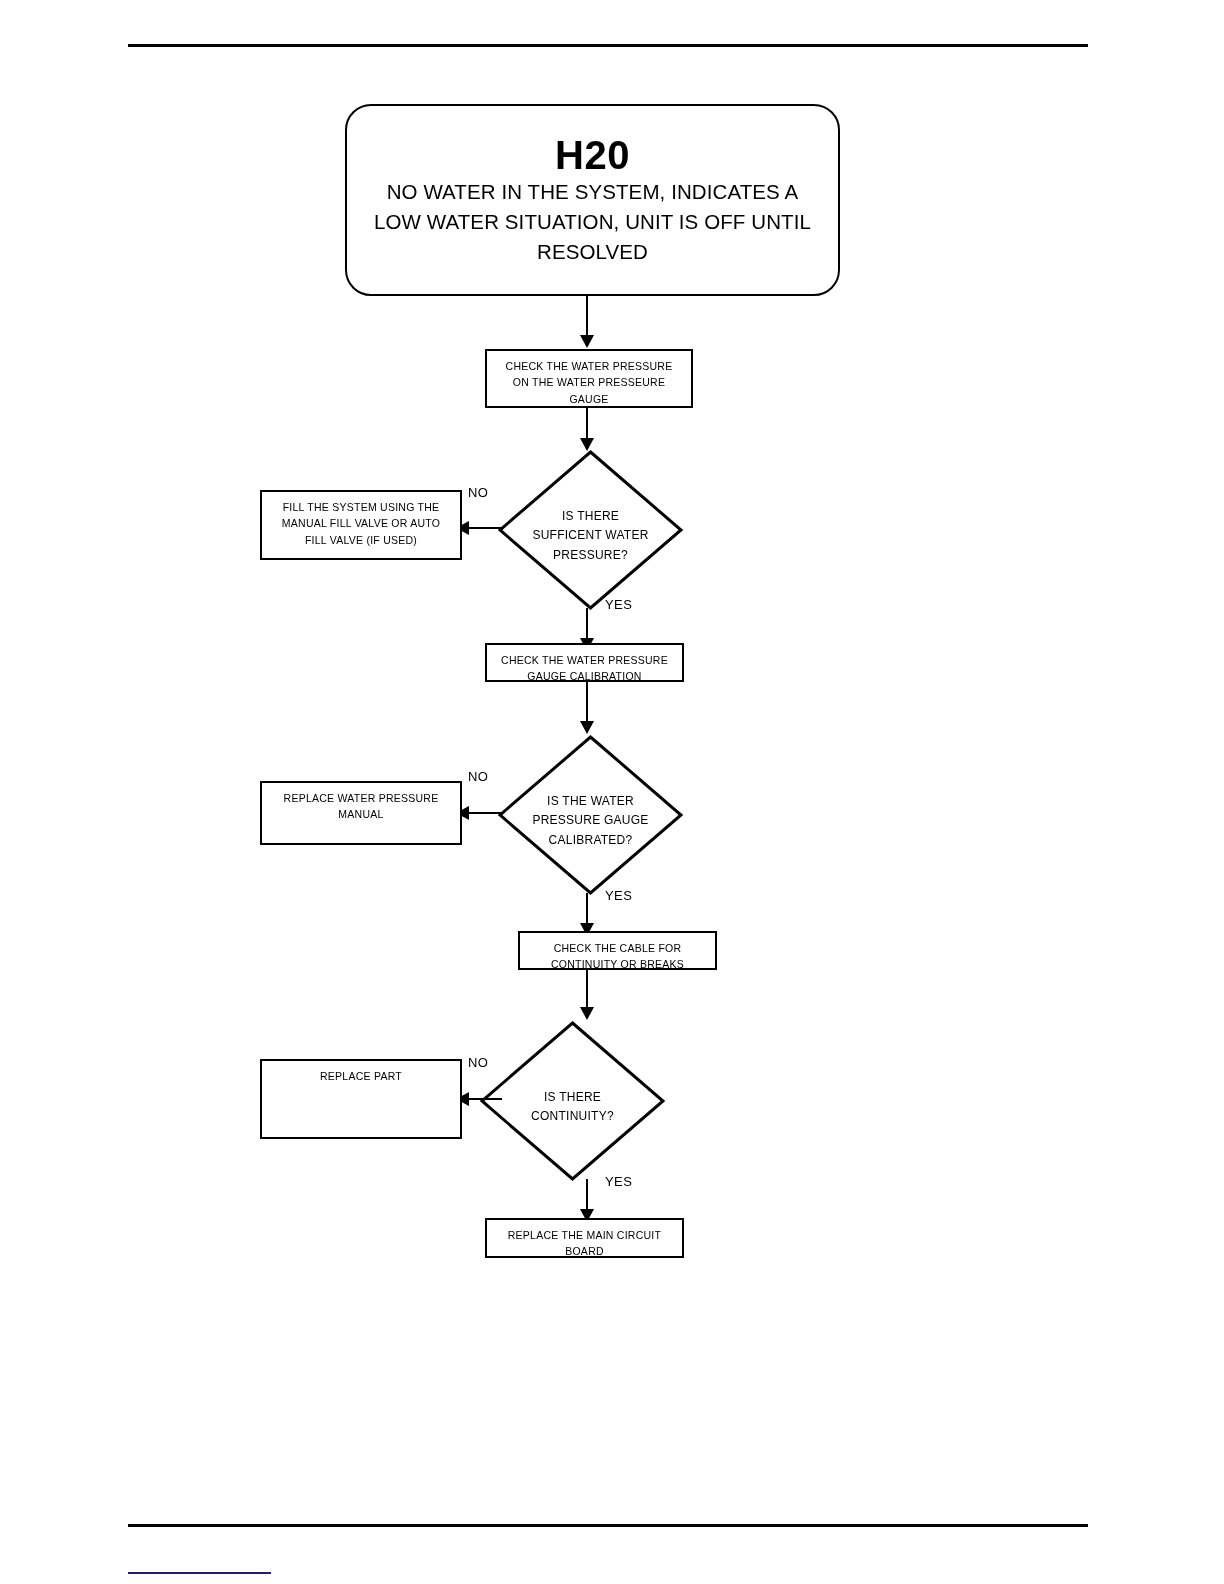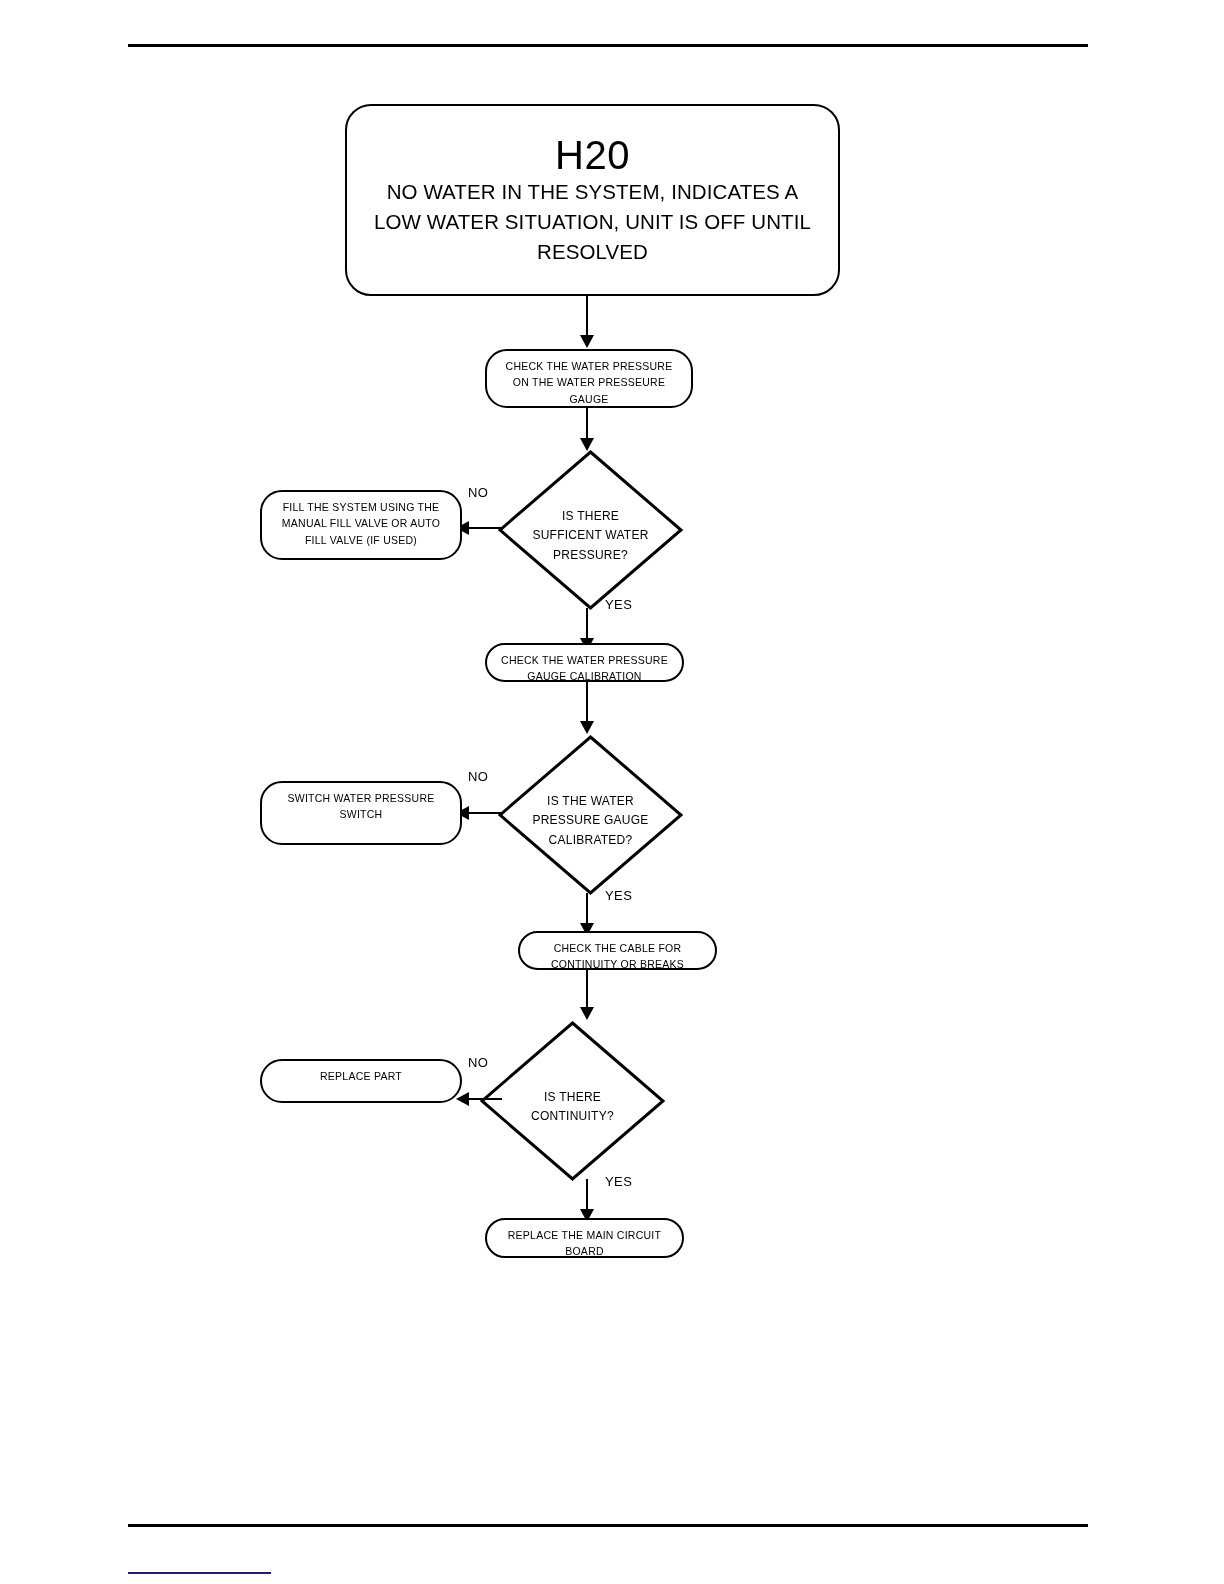--- a/index.html
+++ b/index.html
@@ -49,41 +49,40 @@
     border-radius: 26px;
     border-width: 2px;
     display: flex;
     flex-direction: column;
     align-items: center;
     justify-content: center;
     text-align: center;
   }
   .node-title {
     font-size: 40px;
-    font-weight: normal;
+    font-weight: bold;
     letter-spacing: 0.5px;
     line-height: 1.1;
   }
   .node-subtitle {
     font-size: 20.5px;
     line-height: 1.45;
     width: 94%;
     letter-spacing: 0.1px;
   }
 
   .process {
     display: flex;
     justify-content: center;
     text-align: center;
     font-size: 10.5px;
     letter-spacing: 0.25px;
     line-height: 1.55;
     padding: 7px 10px 0 10px;
     align-items: flex-start;
-    border-radius: 22px;
   }
 
   
   .decision {
     position: absolute;
   }
   .decision svg { display: block; }
   .decision .dtext {
     position: absolute;
     left: 0;
@@ -189,21 +188,21 @@
     <div class="dtext">
         <span>IS THE WATER PRESSURE GAUGE CALIBRATED?</span>
       </div>
   </div>
 
   <div class="conn h-line" style="left:462px; top:812px; width:40px;"></div>
   <div class="arrow-left" style="left:456px; top:806px;"></div>
   <div class="branch-label" style="left:468px; top:769px;">NO</div>
 
   <div class="node process" style="left:260px; top:781px; width:202px; height:64px;">
-    <span>SWITCH WATER PRESSURE SWITCH</span>
+    <span>REPLACE WATER PRESSURE MANUAL</span>
   </div>
 
   <div class="conn v-line" style="left:586px; top:893px; height:34px;"></div>
   <div class="arrow-down" style="left:580px; top:923px;"></div>
   <div class="branch-label" style="left:605px; top:888px;">YES</div>
 
   <div class="node process" style="left:485px; top:931px; width:199px; height:39px;margin-left:33px;">
     <span>CHECK THE CABLE FOR CONTINUITY OR BREAKS</span>
   </div>
 
@@ -216,21 +215,21 @@
     </svg>
     <div class="dtext">
         <span>IS THERE CONTINUITY?</span>
       </div>
   </div>
 
   <div class="conn h-line" style="left:462px; top:1098px; width:40px;"></div>
   <div class="arrow-left" style="left:456px; top:1092px;"></div>
   <div class="branch-label" style="left:468px; top:1055px;">NO</div>
 
-  <div class="node process" style="left:260px; top:1059px; width:202px; height:44px;">
+  <div class="node process" style="left:260px; top:1059px; width:202px; height:80px;">
     <span>REPLACE PART</span>
   </div>
 
   <div class="conn v-line" style="left:586px; top:1179px; height:34px;"></div>
   <div class="arrow-down" style="left:580px; top:1209px;"></div>
   <div class="branch-label" style="left:605px; top:1174px;">YES</div>
 
   <div class="node process" style="left:485px; top:1218px; width:199px; height:40px;">
     <span>REPLACE THE MAIN CIRCUIT BOARD</span>
   </div>

